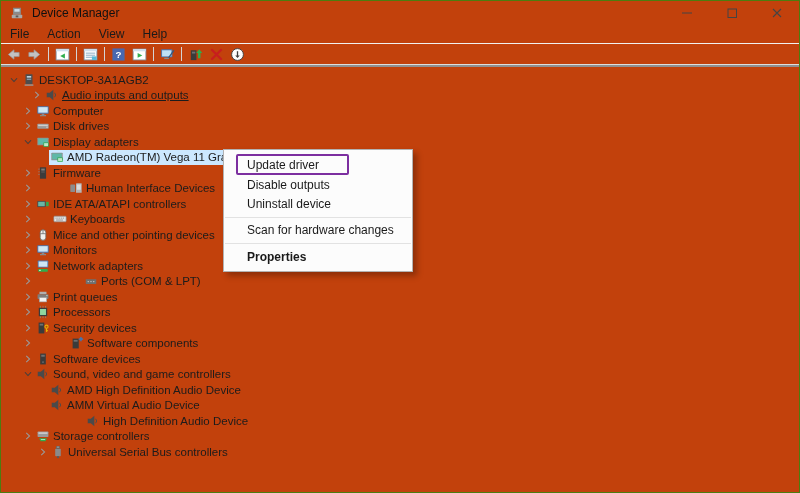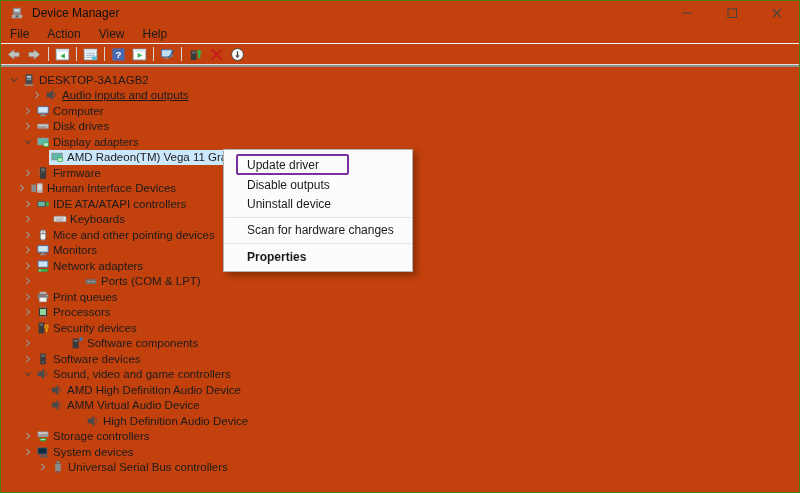--- a/index.html
+++ b/index.html
@@ -304,21 +304,21 @@
               <rect x="6" y="3" width="4" height="2.2" fill="#7d7d7d"></rect>
               <rect x="6" y="6.2" width="4" height="1.4" fill="#5a5a5a"></rect>
               <rect x="2.8" y="3" width="1.2" height="1.2" fill="#888"></rect>
               <rect x="2.8" y="6" width="1.2" height="1.2" fill="#888"></rect>
               <rect x="2.8" y="9" width="1.2" height="1.2" fill="#888"></rect>
             </svg>
           </span>
           <span class="t-label">Firmware</span>
         </span>
       </div>
-      <div class="tree-row" style="padding-left: 14px;">
+      <div class="tree-row" style="padding-left: 20px; gap: 33px;">
         <span class="chev">
           <svg viewBox="0 0 16 16" width="14" height="14">
             <path d="M6 4.5 L9.8 8 L6 11.5" fill="none" stroke="#9a9a9a" stroke-width="1.2"></path>
           </svg>
         </span>
         <span class="row-content">
           <span class="t-icon">
             <svg viewBox="0 0 16 16" width="14" height="14">
               <rect x="1.5" y="4" width="5.5" height="8.5" rx="0.5" fill="#8c8c8c"></rect>
               <rect x="8" y="2.5" width="6.5" height="11" rx="0.5" fill="#b5b5b5"></rect>
@@ -596,37 +596,20 @@
         <span class="row-content">
           <span class="t-icon">
             <svg viewBox="0 0 16 16" width="14" height="14">
               <rect x="1.8" y="2.8" width="12.4" height="6.4" rx="0.8" fill="#9b9b9b"></rect>
               <rect x="2.8" y="3.8" width="10.4" height="1.8" fill="#cfcfcf"></rect>
               <polygon points="3.5,10.5 12.5,10.5 10.8,14 5.2,14" fill="#2fae4e"></polygon>
               <rect x="5.5" y="11.5" width="5" height="1" fill="#bfe8c8"></rect>
             </svg>
           </span>
           <span class="t-label">Storage controllers</span>
-        </span>
-      </div>
-      <div class="tree-row" style="padding-left: 20px;">
-        <span class="chev">
-          <svg viewBox="0 0 16 16" width="14" height="14">
-            <path d="M6 4.5 L9.8 8 L6 11.5" fill="none" stroke="#9a9a9a" stroke-width="1.2"></path>
-          </svg>
-        </span>
-        <span class="row-content">
-          <span class="t-icon">
-            <svg viewBox="0 0 16 16" width="14" height="14">
-              <rect x="1.8" y="2.8" width="11" height="8" rx="0.8" fill="#355a78"></rect>
-              <rect x="2.8" y="3.8" width="9" height="6" fill="#0e2a40"></rect>
-              <rect x="4" y="11.8" width="9.5" height="2.2" rx="0.5" fill="#5a5a5a"></rect>
-            </svg>
-          </span>
-          <span class="t-label">System devices</span>
         </span>
       </div>
       <div class="tree-row" style="padding-left: 35px;">
         <span class="chev">
           <svg viewBox="0 0 16 16" width="14" height="14">
             <path d="M6 4.5 L9.8 8 L6 11.5" fill="none" stroke="#9a9a9a" stroke-width="1.2"></path>
           </svg>
         </span>
         <span class="row-content">
           <span class="t-icon">

